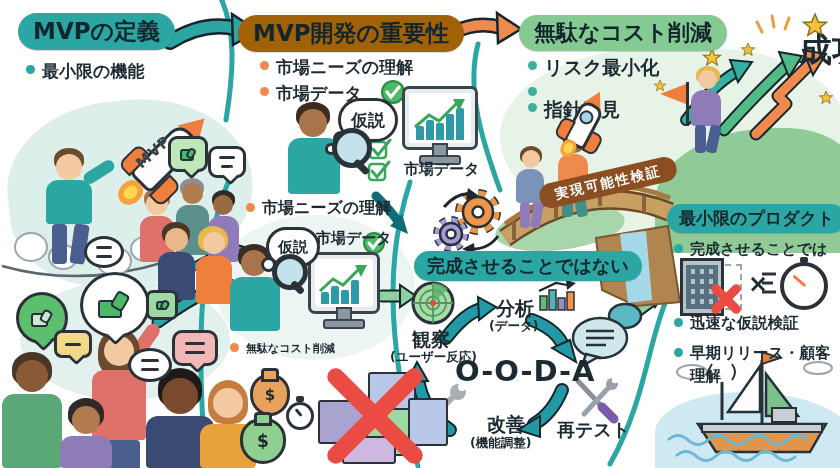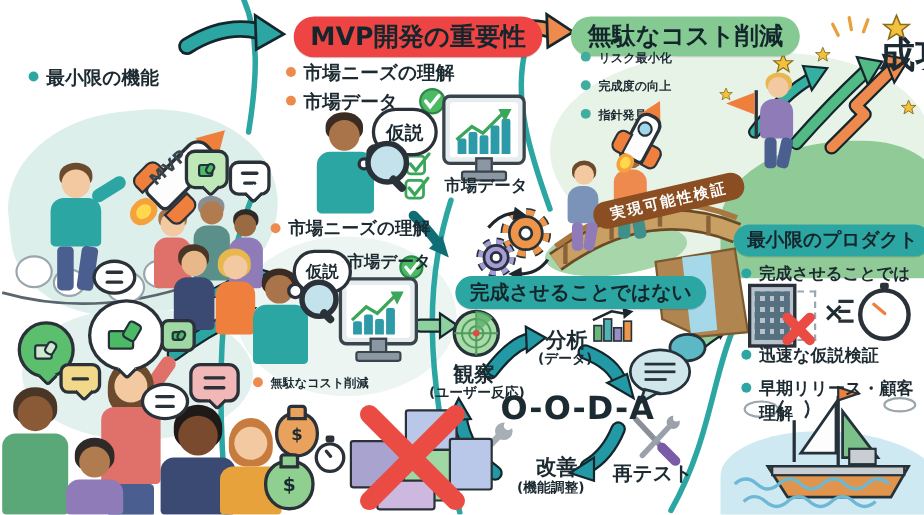--- a/index.html
+++ b/index.html
@@ -266,20 +266,21 @@
       <line x1="722" y1="382" x2="722" y2="420" stroke="#26323a" stroke-width="3"></line>
       <path d="M712,380 q-6,-8 0,-16 M732,380 q6,-8 0,-16" stroke="#26323a" stroke-width="2" fill="none"></path>
       <rect x="772" y="408" width="24" height="14" fill="#c9ced2" stroke="#26323a" stroke-width="2"></rect>
       <path d="M698,424 L826,424 L810,452 L716,452 Z" fill="#e0944c" stroke="#26323a" stroke-width="2.5"></path>
       <rect x="702" y="424" width="120" height="8" fill="#c9ced2" stroke="#26323a" stroke-width="2"></rect>
       <path d="M668,440 q10,-9 20,0 t20,0 t20,0 t20,0 t20,0 t20,0 t20,0" stroke="#6db8d4" stroke-width="3" fill="none"></path>
       <path d="M676,456 q10,-9 20,0 t20,0 t20,0 t20,0 t20,0 t20,0" stroke="#6db8d4" stroke-width="3" fill="none"></path>
     </g>
   </svg>
 
+  <div class="pill" style="left:18px;top:13px;background:#2ba6a2;font-size:23px;">MVPの定義</div>
   <ul class="bullets" style="left:26px;top:58px;font-size:17px;line-height:27px;">
     <li>
         <span class="dot" style="background:#2ba6a2;"></span>
         <span>最小限の機能</span>
       </li>
   </ul>
 
   <div class="rocketwrap" style="left:100px;top:108px;width:110px;height:110px;transform:rotate(45deg);transform-origin:55px 60px;">
     <div class="rocket" style="left:40px;top:6px;position:absolute;">
       <div class="r-nose" style="left:1px;top:-16px;border-left:14px solid transparent;border-right:14px solid transparent;border-bottom:24px solid #ef7f3c;"></div>
@@ -342,21 +343,21 @@
   <div class="bubble lines" style="left:208px;top:146px;width:32px;height:26px;border-radius:9px;flex-direction:column;">
     <i style="width:16px;"></i>
       <i style="width:12px;"></i>
       <span class="tail"></span>
   </div>
   <div class="bubble lines" style="left:84px;top:236px;width:34px;height:26px;border-radius:50%;flex-direction:column;">
     <i style="width:16px;"></i>
       <i style="width:16px;"></i>
   </div>
 
-  <div class="pill" style="left:267px;top:15px;background:#ef4444;font-size:23px;text-align:right;">MVP開発の重要性</div>
+  <div class="pill" style="left:238px;top:15px;background:#a16207;font-size:23px;text-align:right;">MVP開発の重要性</div>
   <ul class="bullets" style="left:260px;top:54px;font-size:17px;line-height:26px;">
     <li>
         <span class="dot" style="background:#ef8a4e;"></span>
         <span>市場ニーズの理解</span>
       </li>
     <li>
         <span class="dot" style="background:#ef8a4e;"></span>
         <span>市場データ</span>
       </li>
   </ul>
@@ -385,28 +386,27 @@
     <div class="hair" style="left:14px;top:0;width:34px;height:26px;background:#3a2c22;"></div>
     <div class="head" style="left:17px;top:7px;width:28px;height:28px;background:#a9744a;"></div>
     <div class="body" style="left:6px;top:36px;width:52px;height:56px;background:#2ba6a2;"></div>
   </div>
   <div class="mag" style="left:332px;top:128px;">
     <div class="lens"></div>
       <div class="handle"></div>
   </div>
 
   <div class="pill" style="left:519px;top:15px;background:#85c993;font-size:22px;">無駄なコスト削減</div>
-  <ul class="bullets" style="left:528px;top:40px;font-size:11px;line-height:26px;">
+  <ul class="bullets" style="left:528px;top:54px;font-size:19px;line-height:26px;">
     <li>
         <span class="dot" style="background:#3fae9e;"></span>
         <span>リスク最小化</span>
       </li>
     <li>
         <span class="dot" style="background:#3fae9e;"></span>
-        <span>完成度の向上</span>
       </li>
     <li>
         <span class="dot" style="background:#3fae9e;"></span>
         <span>指針発見</span>
       </li>
   </ul>
   <div class="txt" style="left:799px;top:28px;font-size:33px;font-family:Liberation Serif, serif;">成功</div>
   <div class="banner" style="left:538px;top:170px;width:140px;height:25px;font-size:13.5px;transform:rotate(-13deg);">
     <span>実現可能性検証</span>
   </div>

